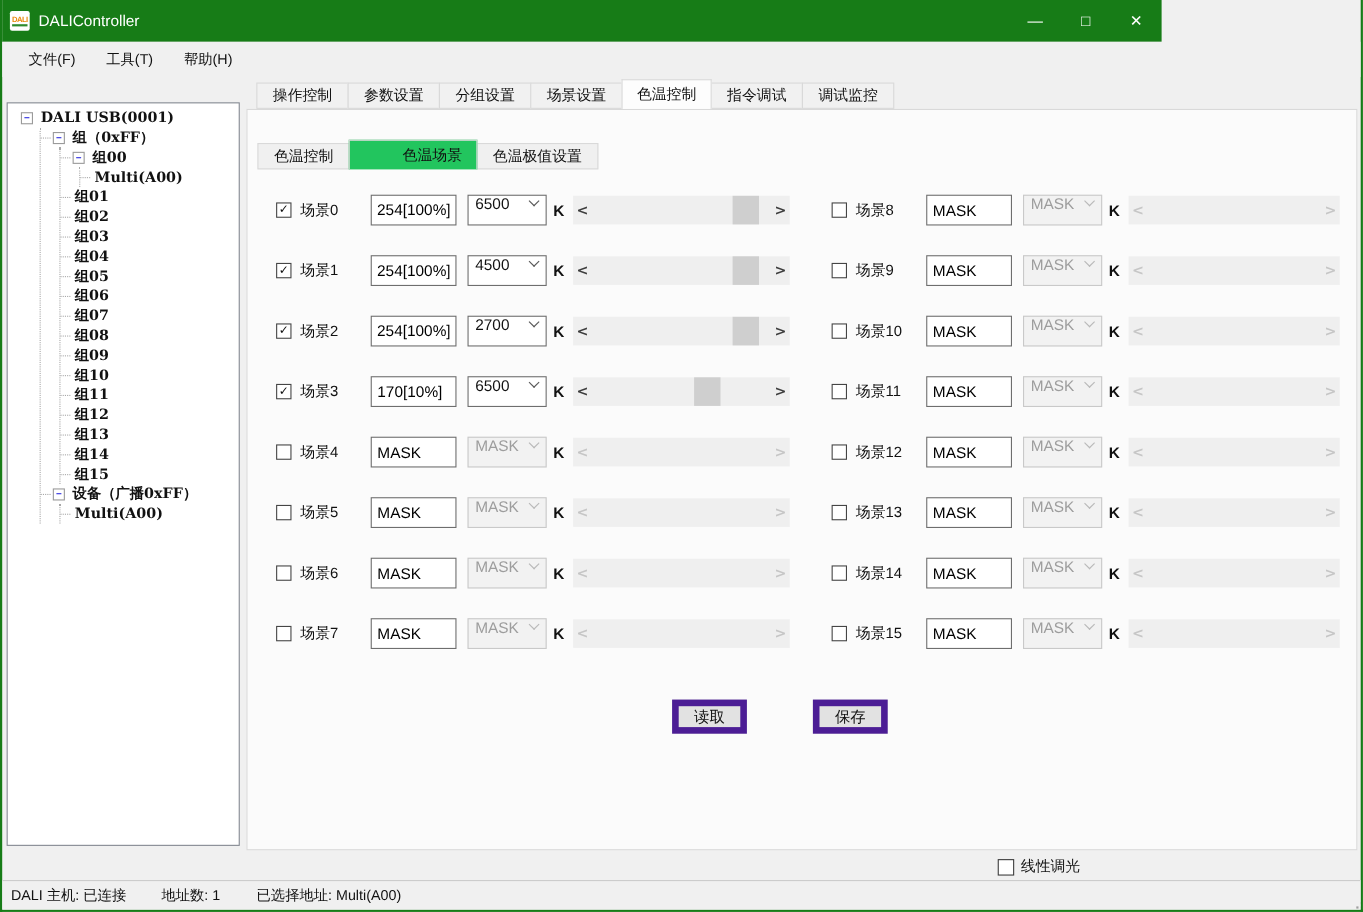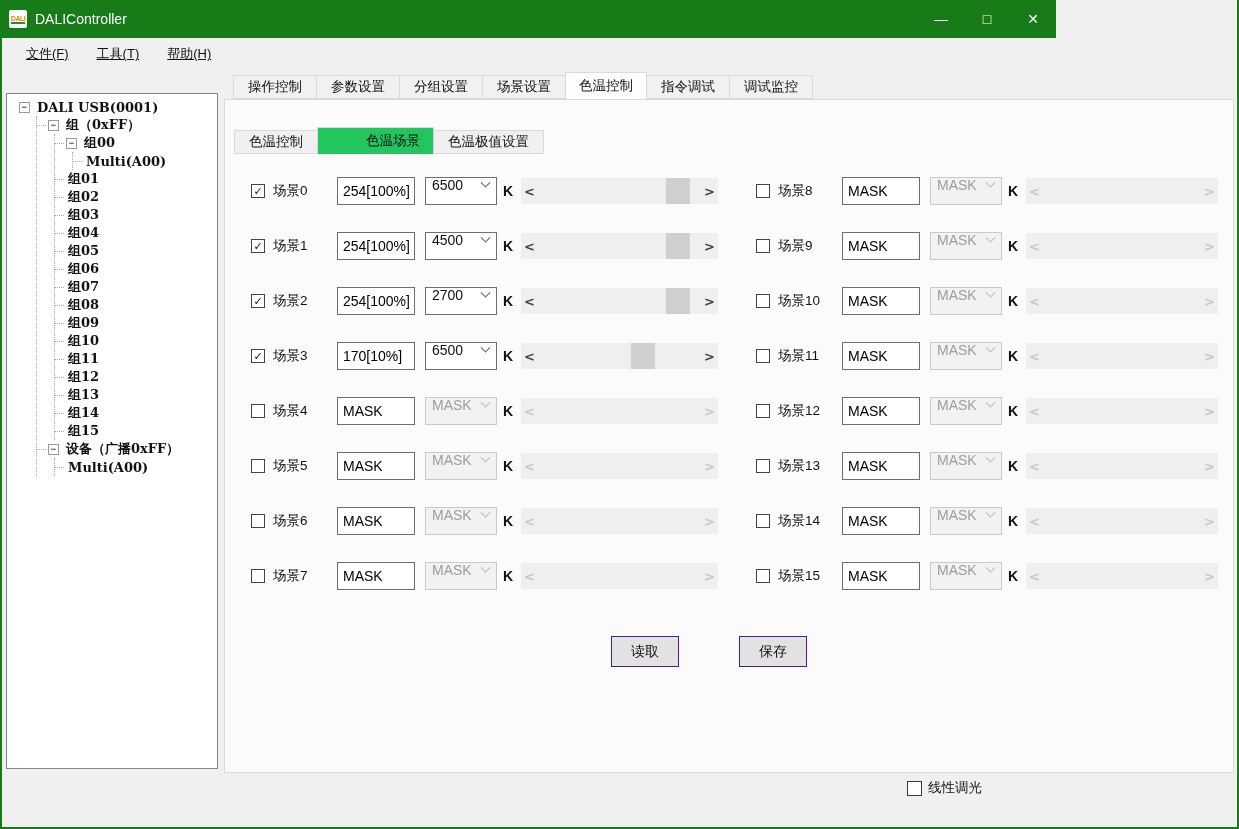--- a/index.html
+++ b/index.html
@@ -21,21 +21,21 @@
   .titlebar{position:absolute;left:-2px;top:0;width:1056px;height:38px;background:var(--green);
     display:flex;align-items:center;padding-left:9px;color:#fff;}
   .app-icon{width:18px;height:18px;background:#fff;border-radius:2px;display:grid;place-items:center;margin-right:8px;}
   .app-icon-inner{font-size:7px;font-weight:bold;color:#e8890c;letter-spacing:-0.5px;border-bottom:2px solid #2e8b2e;line-height:7px;}
   .app-title{font-size:14px;}
   .win-buttons{margin-left:auto;display:flex;height:100%;}
   .win-btn{width:46px;height:100%;display:grid;place-items:center;font-size:14px;cursor:default;}
   
   .menubar{position:absolute;left:0;top:38px;width:100%;height:32px;background:var(--bg);
     display:flex;align-items:center;padding-left:10px;font-size:13px;}
-  .menu-item{padding:5px 14px;text-decoration:underline;}
+  .menu-item{padding:5px 14px;}
   
   .tree-panel{position:absolute;left:4px;top:93px;width:212px;height:676px;background:#fff;
     border:1px solid #828790;overflow:hidden;padding:4px 0 0 12px;
     font-family:"DejaVu Serif",serif;font-weight:700;font-size:13px;white-space:nowrap;}
   .tree-row{height:18px;display:flex;align-items:center;}
   .tree-row::before{content:'';width:9px;border-top:1px dotted #a8a8a8;margin-right:2px;flex:0 0 9px;}
   .tree-panel > .tree-row::before{display:none;}
   .expander{flex:0 0 11px;height:11px;border:1px solid #9a9a9a;background:#fff;display:grid;place-items:center;
     font:bold 9px/1 "Liberation Sans",sans-serif;color:#2a2ae0;margin-right:5px;}
   .tree-children{margin-left:17px;border-left:1px dotted #a8a8a8;}
@@ -68,21 +68,21 @@
   .combo.disabled{background:#f2f2f2;border-color:var(--disborder);color:var(--distext);}
   .combo.disabled .chev{border-color:#b9b9b9;}
   .unit{width:12px;margin-left:6px;font-size:14px;font-weight:bold;}
   .scrollbar{flex:1;height:26px;margin-left:6px;background:var(--track);display:flex;align-items:stretch;}
   .sb-arrow{width:17px;display:grid;place-items:center;font:bold 13px "DejaVu Sans",sans-serif;color:#3f3f3f;}
   .sb-track{flex:1;position:relative;}
   .sb-thumb{position:absolute;top:0;bottom:0;width:24px;background:var(--thumb);}
   .scrollbar.disabled .sb-arrow{color:#c6c6c6;}
   
   .button-row{display:flex;gap:60px;margin:46px 0 0 386px;}
-  .button-row button{width:68px;height:31px;background:#e2e2e2;border:1px solid #4c1d95;
+  .button-row button{width:68px;height:31px;background:#e2e2e2;border:6px solid #4c1d95;
     font:14px "Liberation Sans",sans-serif;color:#111;}
   
   .linear-dim{position:absolute;left:905px;top:779px;display:flex;align-items:center;font-size:13.5px;}
   .linear-dim .cb{flex:0 0 15px;width:15px;height:15px;margin-right:6px;border-color:#3a3a3a;}
   
   .statusbar{position:absolute;left:0;bottom:0;width:100%;height:27px;background:var(--bg);
     border-top:1px solid #cccccc;display:flex;align-items:center;font-size:13px;}
   .statusbar span{margin-left:8px;}
   .statusbar .s2{margin-left:32px;}
   .statusbar .s3{margin-left:33px;}
@@ -464,14 +464,20 @@
         </div>
       </div>
     </div>
   </div>
 
   <div class="linear-dim">
     <span class="cb"></span>
     <span>线性调光</span>
   </div>
 
+  <div class="statusbar">
+    <span>DALI 主机: 已连接</span>
+    <span class="s2">地址数: 1</span>
+    <span class="s3">已选择地址: Multi(A00)</span>
+    <div class="grip"></div>
+  </div>
 
 </div>
 
 </body></html>

